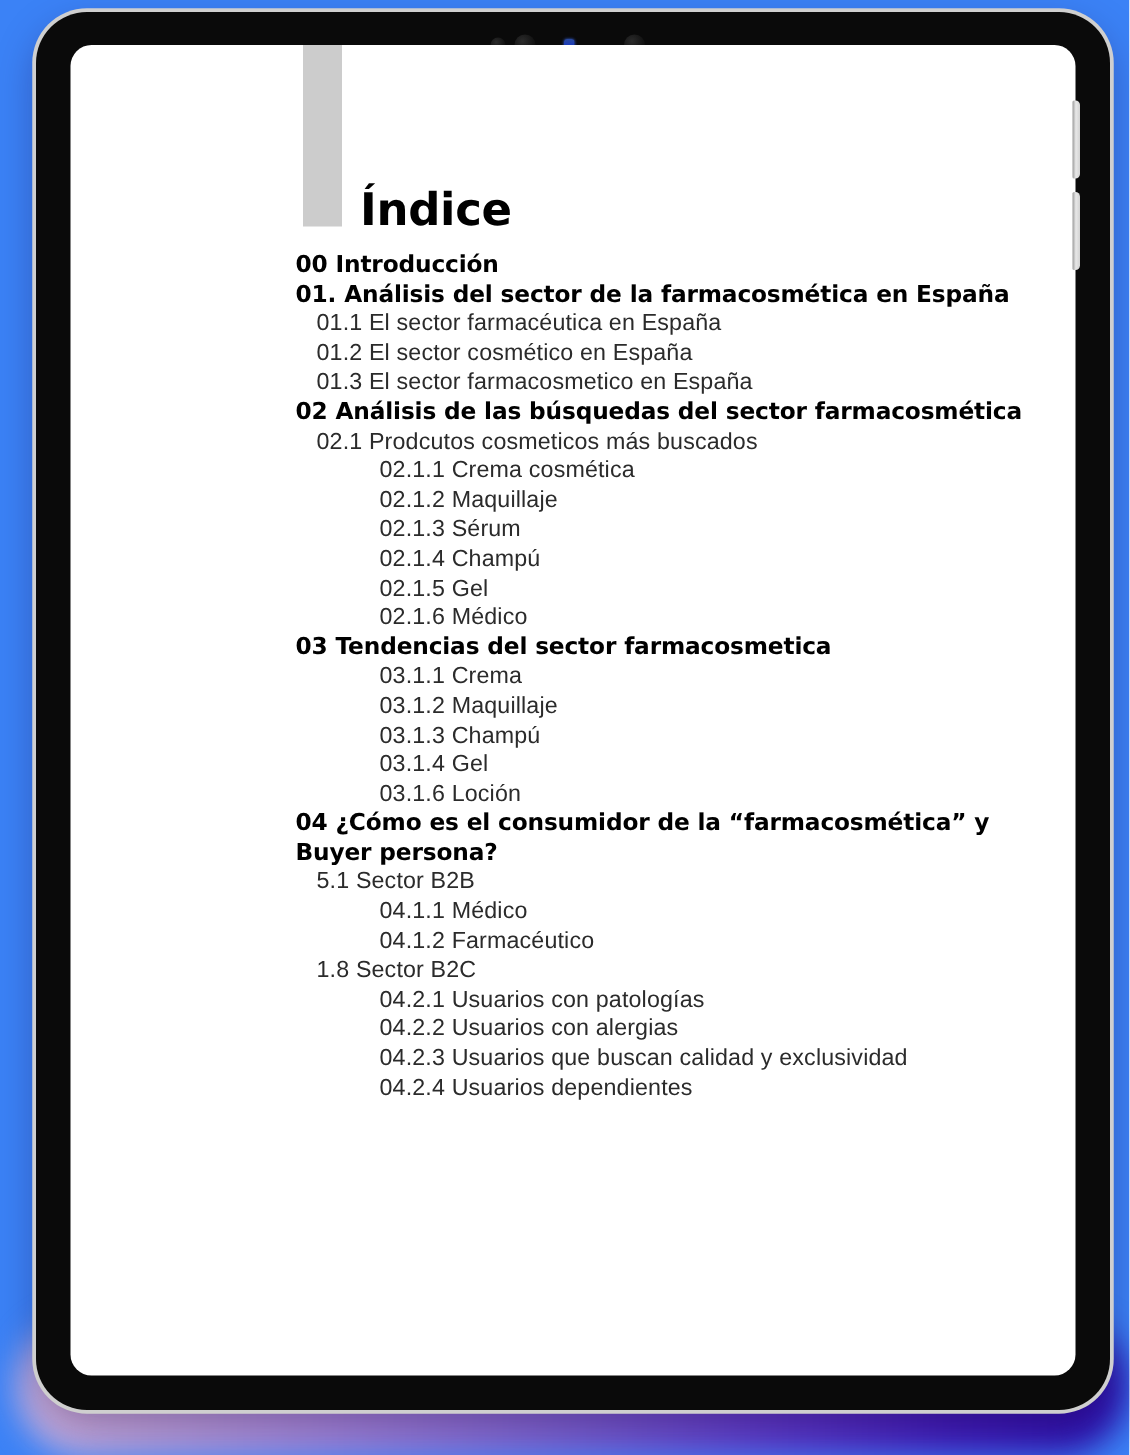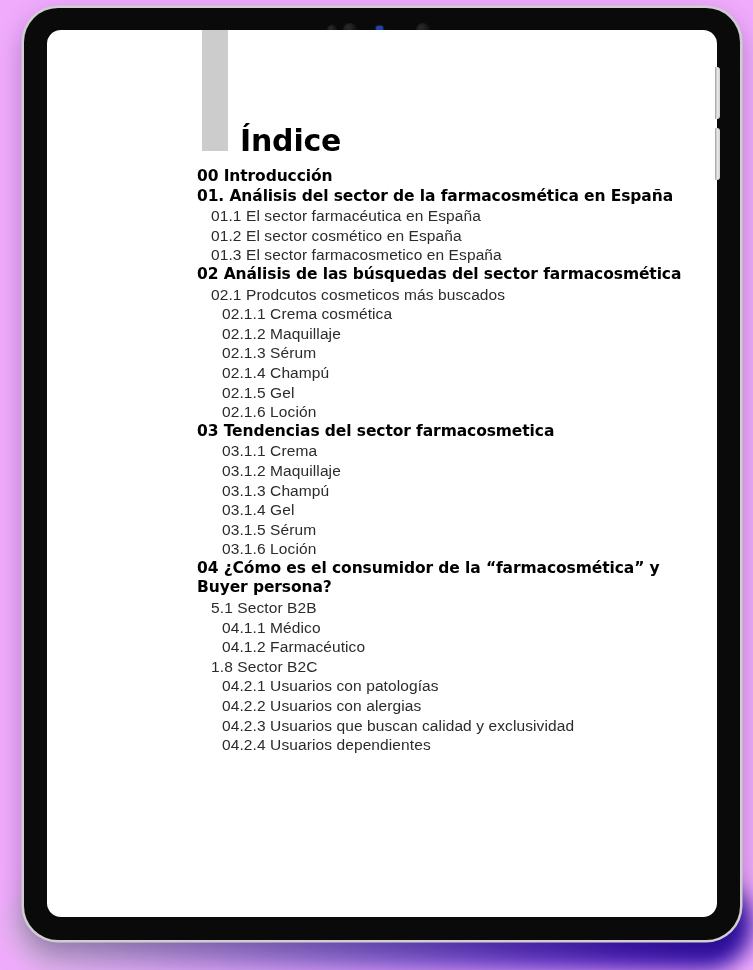--- a/index.html
+++ b/index.html
@@ -9,21 +9,21 @@
     height: 970px;
     overflow: hidden;
     background: #ffffff;
     font-family: "Liberation Sans", sans-serif;
   }
 
   #stage {
     position: relative;
     width: 753px;
     height: 970px;
-    background: #f0abfc;
+    background: #3b82f6;
   }
 
   
   .glow {
     position: absolute;
     left: 12px;
     top: 880px;
     width: 740px;
     height: 90px;
     border-radius: 46px;
@@ -167,21 +167,21 @@
   }
   
   .lvl1.light {
     color: #5a5a5a;
     letter-spacing: 0.75px;
     font-size: 15px;
   }
 
   
   .lvl2 {
-    margin-left: 25px;
+    margin-left: 56px;
     font-size: 15.5px;
     font-weight: 400;
     line-height: 19.6px;
     letter-spacing: 0.1px;
     color: #2b2b2b;
     font-family: "Liberation Sans", sans-serif;
   }
 </style>
 </head>
 <body>
@@ -212,27 +212,26 @@
             <div class="toc-item lvl1">01.1 El sector farmacéutica en España</div>
             <div class="toc-item lvl1">01.2 El sector cosmético en España</div>
             <div class="toc-item lvl1">01.3 El sector farmacosmetico en España</div>
             <div class="toc-item lvl0">02 Análisis de las búsquedas del sector farmacosmética</div>
             <div class="toc-item lvl1">02.1 Prodcutos cosmeticos más buscados</div>
             <div class="toc-item lvl2">02.1.1 Crema cosmética</div>
             <div class="toc-item lvl2">02.1.2 Maquillaje</div>
             <div class="toc-item lvl2">02.1.3 Sérum</div>
             <div class="toc-item lvl2">02.1.4 Champú</div>
             <div class="toc-item lvl2">02.1.5 Gel</div>
-            <div class="toc-item lvl2">02.1.6 Loción</div>
+            <div class="toc-item lvl2">02.1.6 Médico</div>
             <div class="toc-item lvl0">03 Tendencias del sector farmacosmetica</div>
             <div class="toc-item lvl2">03.1.1 Crema</div>
             <div class="toc-item lvl2">03.1.2 Maquillaje</div>
             <div class="toc-item lvl2">03.1.3 Champú</div>
             <div class="toc-item lvl2">03.1.4 Gel</div>
-            <div class="toc-item lvl2">03.1.5 Sérum</div>
             <div class="toc-item lvl2">03.1.6 Loción</div>
             <div class="toc-item lvl0">04 ¿Cómo es el consumidor de la “farmacosmética” y Buyer persona?</div>
             <div class="toc-item lvl1">5.1 Sector B2B</div>
             <div class="toc-item lvl2">04.1.1 Médico</div>
             <div class="toc-item lvl2">04.1.2 Farmacéutico</div>
             <div class="toc-item lvl1">1.8 Sector B2C</div>
             <div class="toc-item lvl2">04.2.1 Usuarios con patologías</div>
             <div class="toc-item lvl2">04.2.2 Usuarios con alergias</div>
             <div class="toc-item lvl2">04.2.3 Usuarios que buscan calidad y exclusividad</div>
             <div class="toc-item lvl2">04.2.4 Usuarios dependientes</div>

